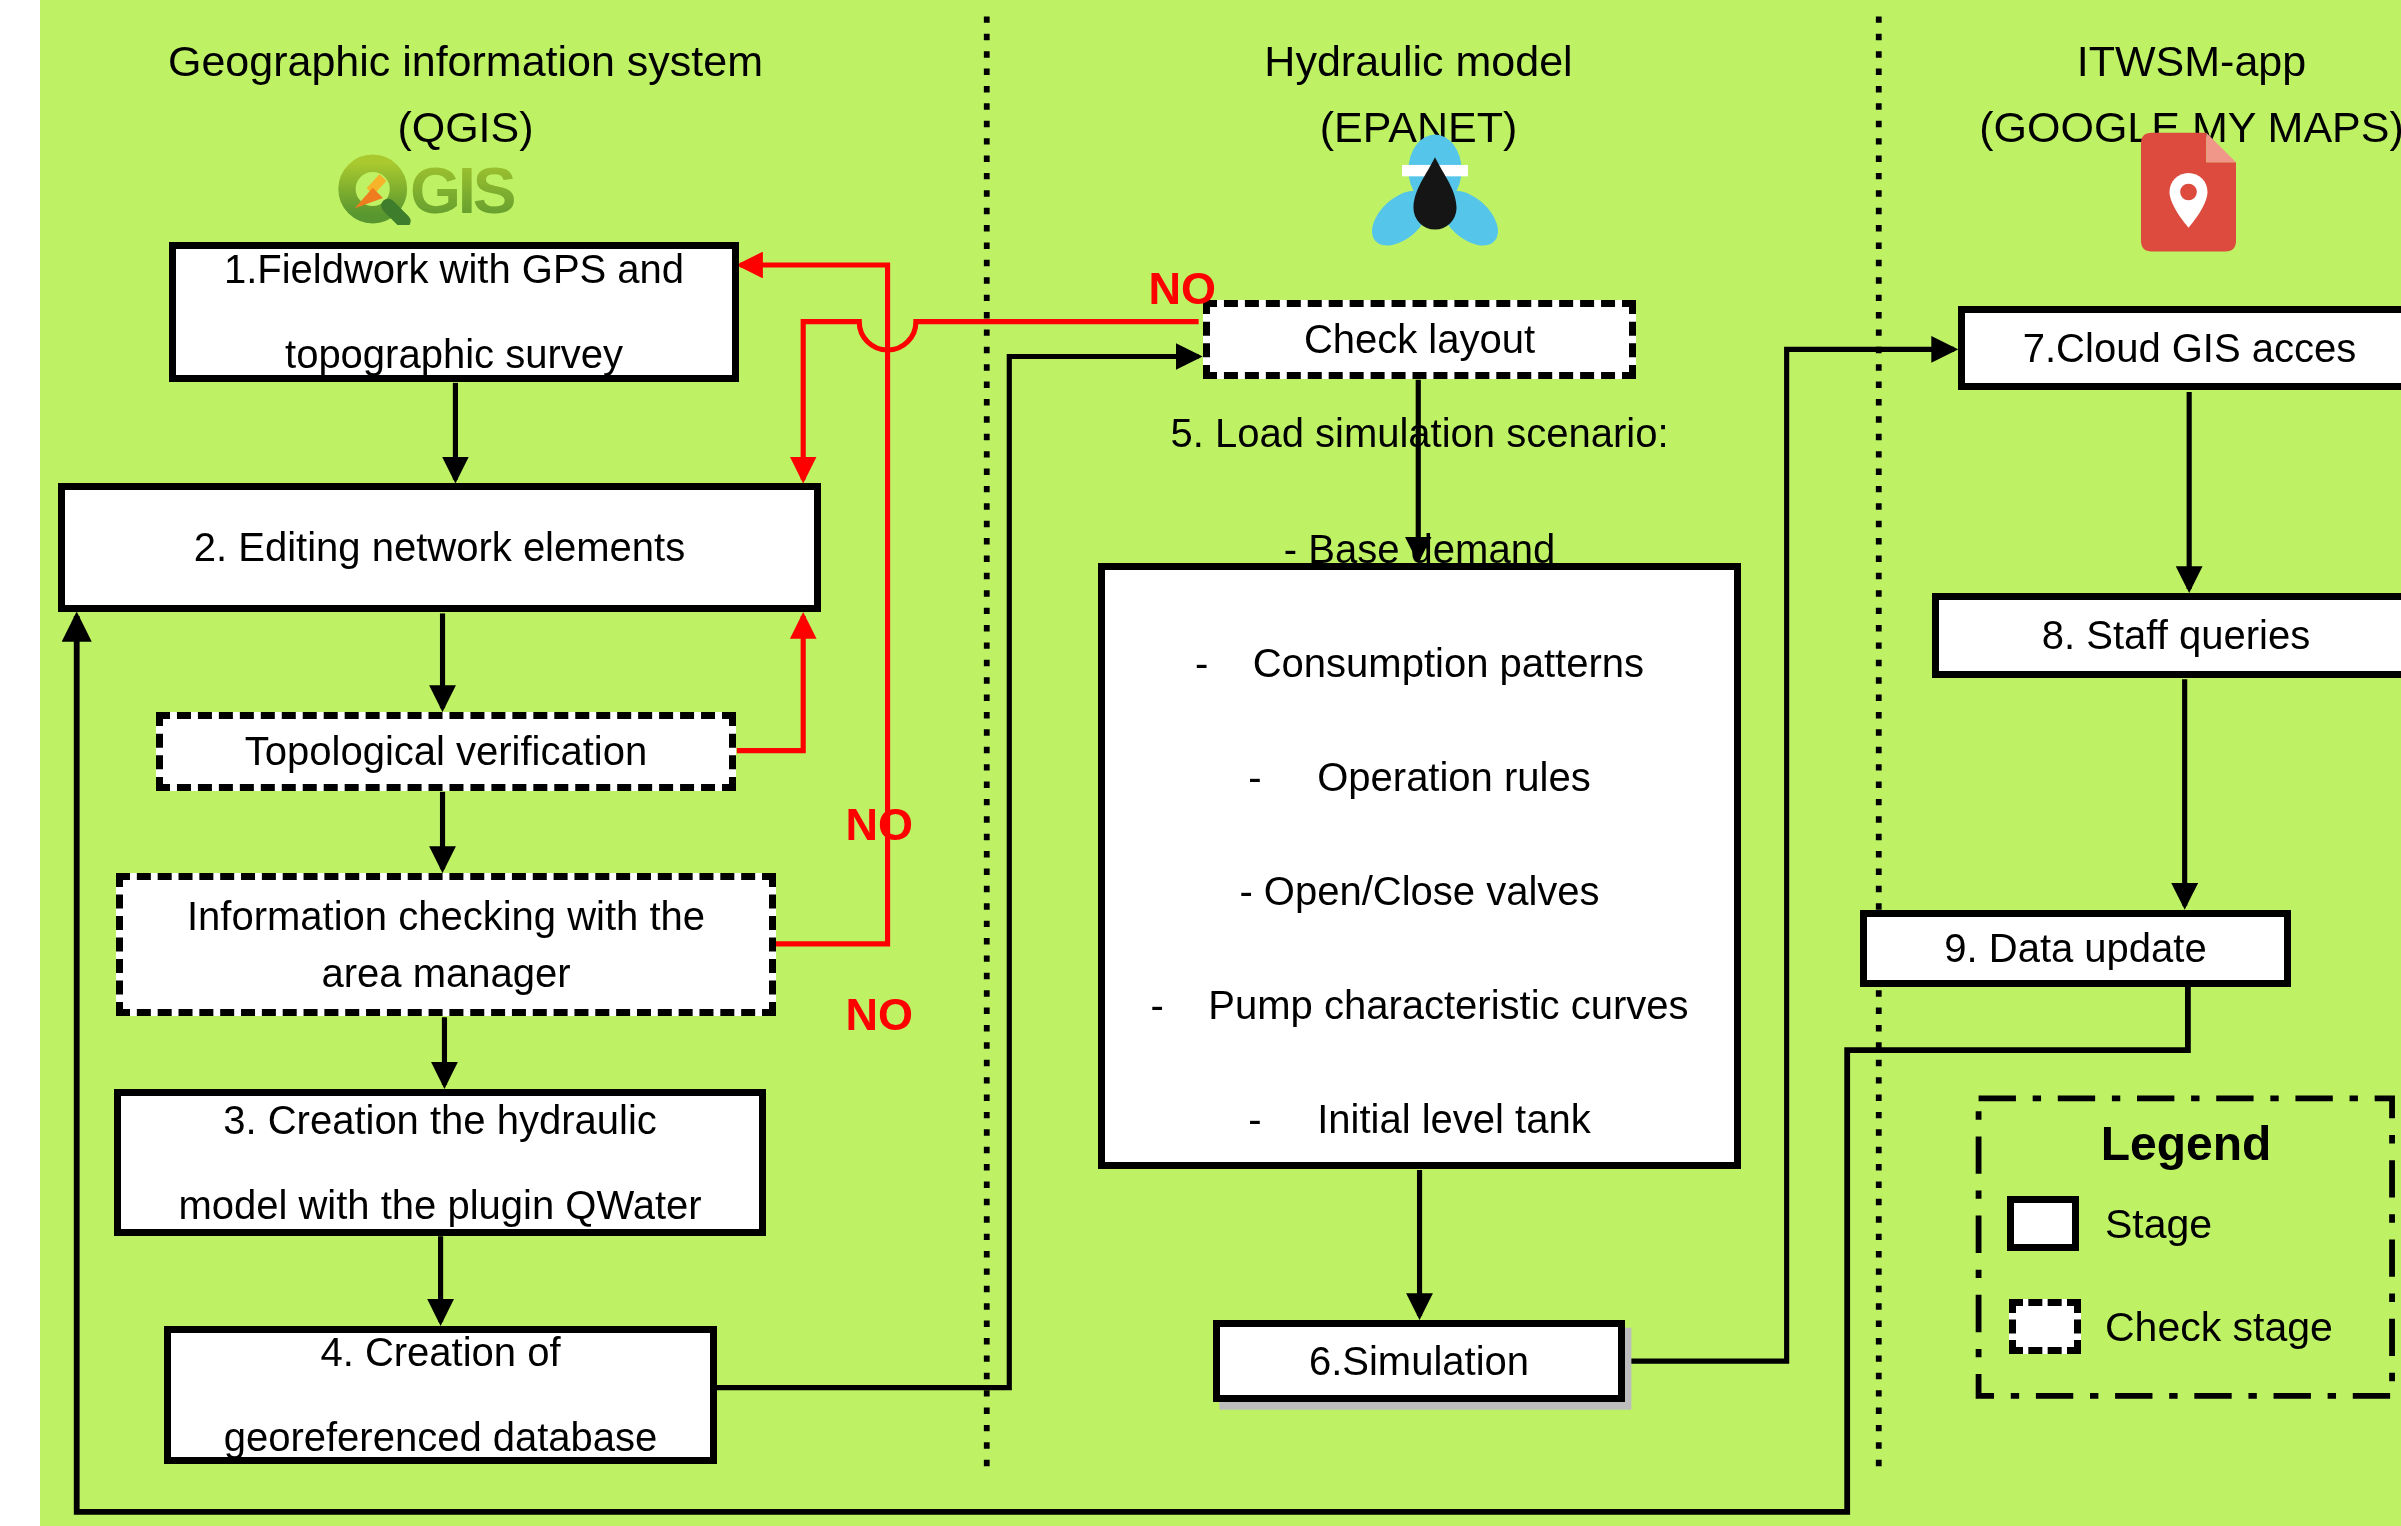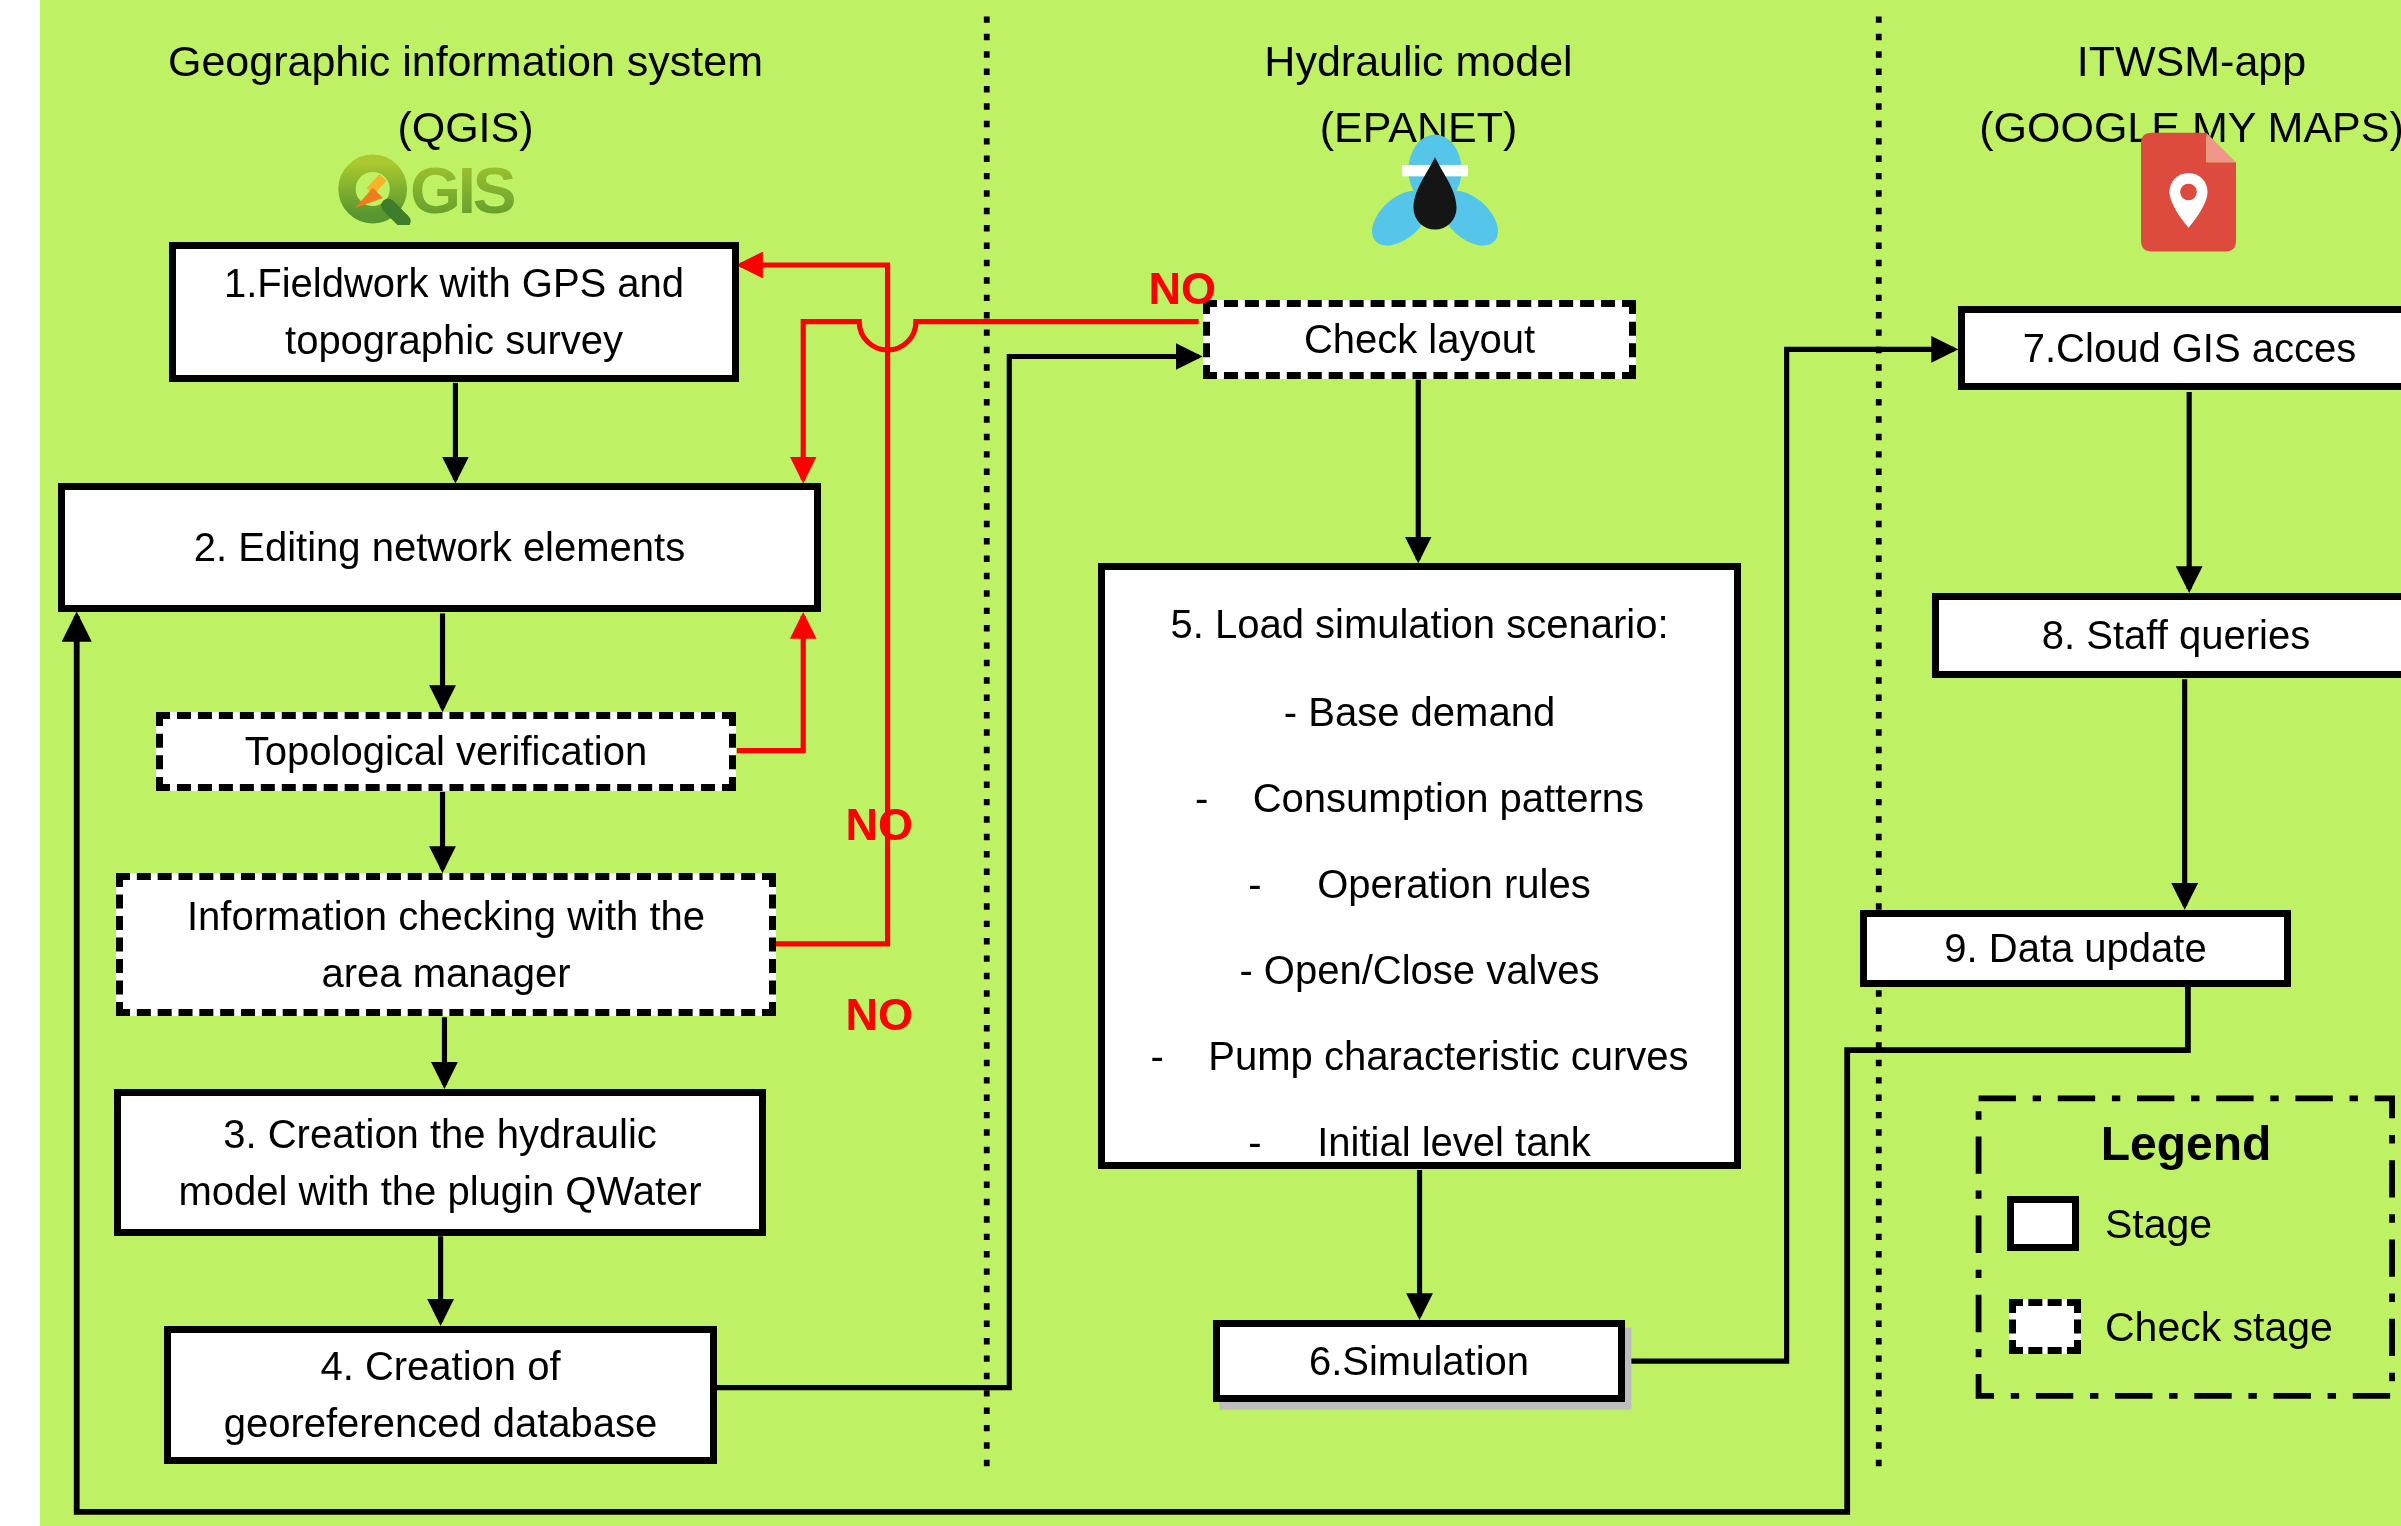--- a/index.html
+++ b/index.html
@@ -1,21 +1,21 @@
 <!DOCTYPE html>
 <html style="font-size:10.3px"><head>
 <meta charset="utf-8">
 <style>
   html,body{margin:0;padding:0;background:#ffffff;width:2401px;height:1527px;overflow:hidden;}
   #canvas{position:relative;width:2401px;height:1527px;background:#bef264;
           font-family:"Liberation Sans", sans-serif;color:#000;margin-left:40px;}
   .abs{position:absolute;}
   .node{position:absolute;background:#fff;display:flex;flex-direction:column;
         align-items:center;justify-content:center;text-align:center;box-sizing:border-box;}
-  .stage{border:7.7px solid #000;}
+  .stage{border:7.7px solid #000;gap:28px;}
   .check{border:7px dashed #000;}
   .node-text{font-size:40px;line-height:1.42;color:#000;}
   .col-title{position:absolute;text-align:center;font-size:43px;color:#000;}
   .no-label{position:absolute;font-size:45px;font-weight:bold;color:#FF0000;text-align:right;}
   .legend-box{position:absolute;box-sizing:border-box;}
   .legend-title{position:absolute;width:100%;text-align:center;top:18px;font-size:48px;font-weight:bold;}
   .legend-label{position:absolute;font-size:41px;}
   .legend-swatch{position:absolute;box-sizing:border-box;background:#fff;}
   .scenario-title{font-size:40px;line-height:90px;text-align:center;}
   .scenario-item{font-size:40px;line-height:86px;text-align:center;white-space:pre;}
@@ -123,21 +123,21 @@
 
   <div class="node stage" style="left:124px;top:1326px;width:553px;height:138px;">
     <div class="node-text">4. Creation of</div>
     <div class="node-text">georeferenced database</div>
   </div>
 
   <div class="node check" style="left:1163px;top:300px;width:433px;height:79px;">
     <div class="node-text">Check layout</div>
   </div>
 
-  <div class="node stage" style="left:1058px;top:563px;width:643px;height:606px;justify-content:space-between;padding-top:9px;">
+  <div class="node stage" style="left:1058px;top:563px;width:643px;height:606px;justify-content:flex-end;padding-top:9px;">
     <div class="scenario-title">5. Load simulation scenario:</div>
     <div class="scenario-item">- Base demand</div>
     <div class="scenario-item">-    Consumption patterns</div>
     <div class="scenario-item">-     Operation rules</div>
     <div class="scenario-item">- Open/Close valves</div>
     <div class="scenario-item">-    Pump characteristic curves</div>
     <div class="scenario-item">-     Initial level tank</div>
   </div>
 
   <div class="node stage" style="left:1173px;top:1320px;width:412px;height:82px;box-shadow:6.4px 7.7px 0 #bdbdbd;">

